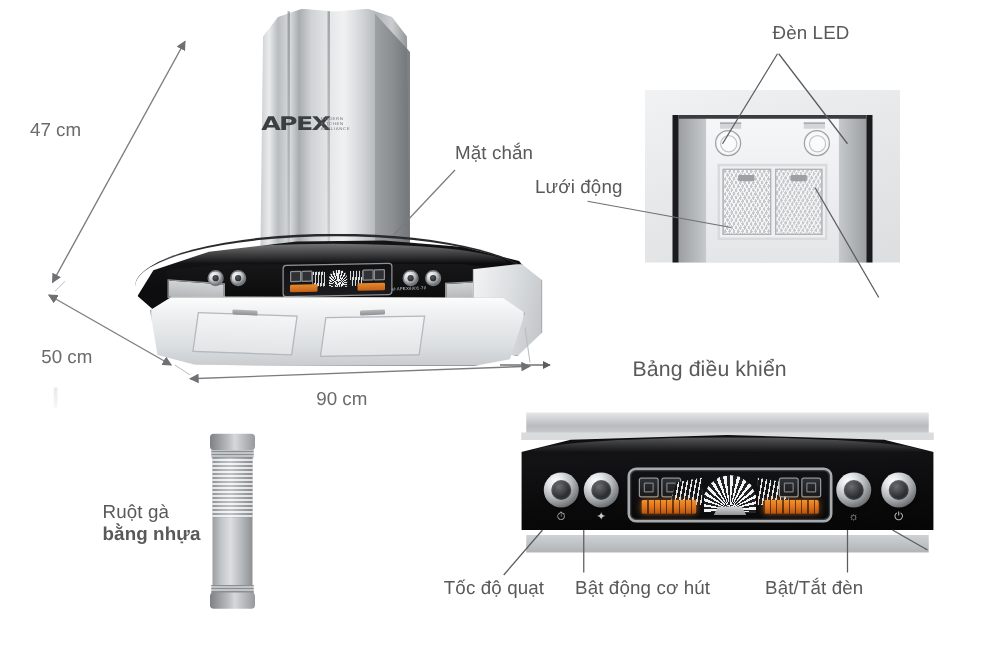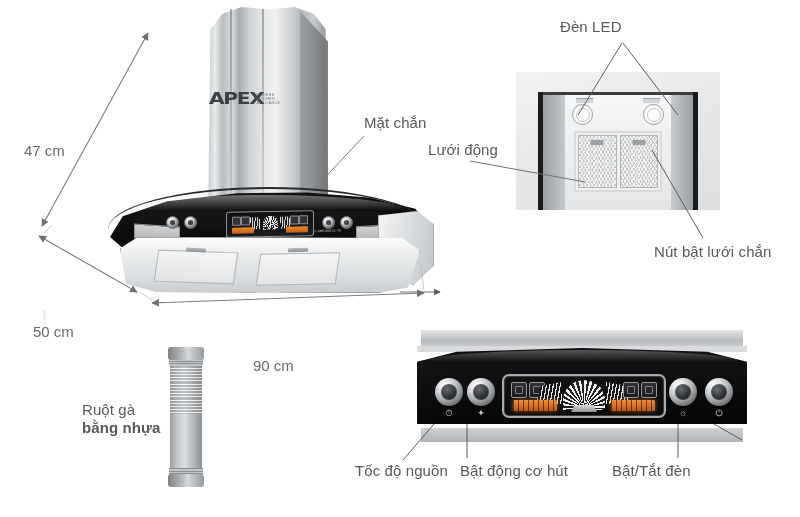--- a/index.html
+++ b/index.html
@@ -19,21 +19,20 @@
     font-size:15px;
     line-height:1.25;
     white-space:pre;
     letter-spacing:.1px;
   }
   .dim{
     position:absolute;
     color:#6a6b6d;
     font-size:15px;
     white-space:pre;
-    margin-top:46px;
   }
   svg.overlay{
     position:absolute;left:0;top:0;width:800px;height:517px;
     pointer-events:none;
   }
   
   #hood{position:absolute;left:110px;top:5px;width:320px;height:300px;}
   .chimney{
     position:absolute;left:98px;top:2px;width:120px;height:222px;
     background:
@@ -487,24 +486,24 @@
     <line x1="678" y1="458" x2="678" y2="424" stroke="#5a5c5e" stroke-width="1"></line>
     <line x1="742" y1="440" x2="714" y2="424" stroke="#5a5c5e" stroke-width="1"></line>
   </svg>
 
   <div class="dim" style="left:24px;top:96px;">47 cm</div>
   <div class="dim" style="left:33px;top:277px;">50 cm</div>
   <div class="dim" style="left:253px;top:311px;">90 cm</div>
 
   <div class="lbl" style="left:364px;top:114px;">Mặt chắn</div>
   <div class="lbl" style="left:428px;top:141px;">Lưới động</div>
-  <div class="lbl" style="left:560px;top:18px;">Đèn LED</div>
-  <div class="lbl" style="left:654px;top:243px;">Nút bật lưới chắn</div>
+  <div class="lbl" style="left:618px;top:18px;">Đèn LED</div>
 
   <div class="lbl" style="left:82px;top:401px;">Ruột gà</div>
   <div class="lbl" style="left:82px;top:419px;font-weight:bold;">bằng nhựa</div>
 
-
-  <div class="lbl" style="left:355px;top:462px;">Tốc độ nguồn</div>
+  <div class="lbl" style="left:506px;top:285px;font-size:17px;">Bảng điều khiển</div>
+
+  <div class="lbl" style="left:355px;top:462px;">Tốc độ quạt</div>
   <div class="lbl" style="left:448px;top:462px;margin-left:12px;">Bật động cơ hút</div>
   <div class="lbl" style="left:612px;top:462px;">Bật/Tắt đèn</div>
 
 </div>
 
 </body></html>

